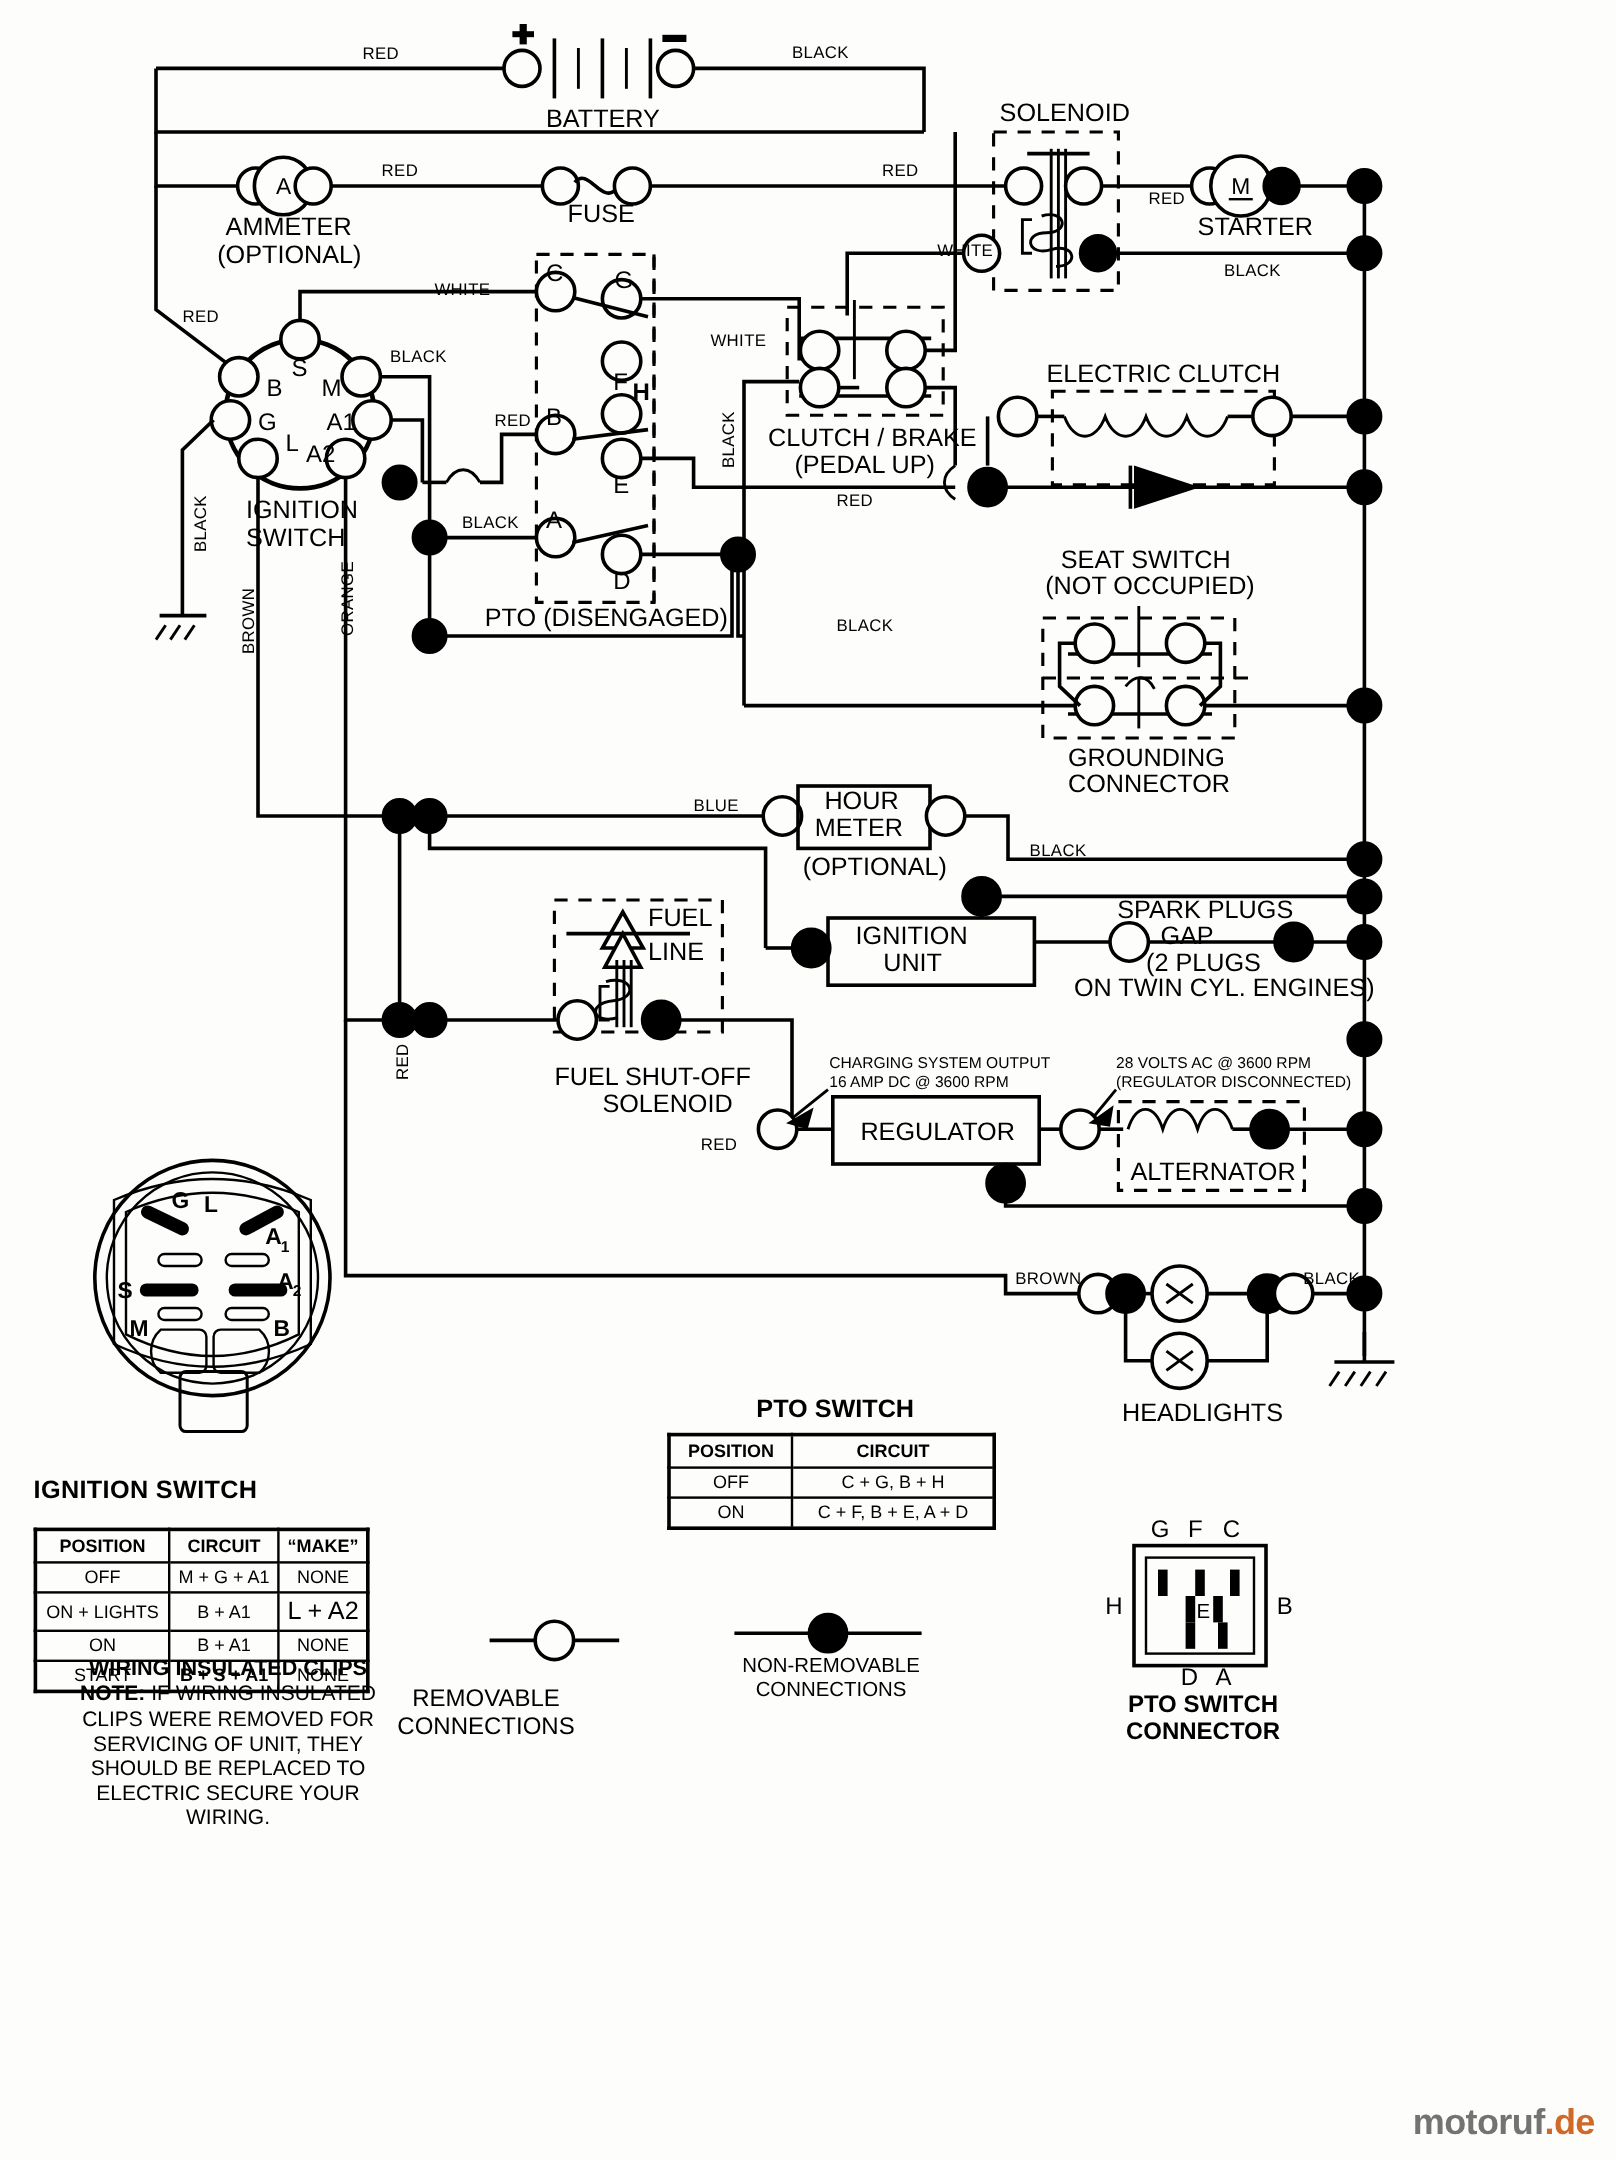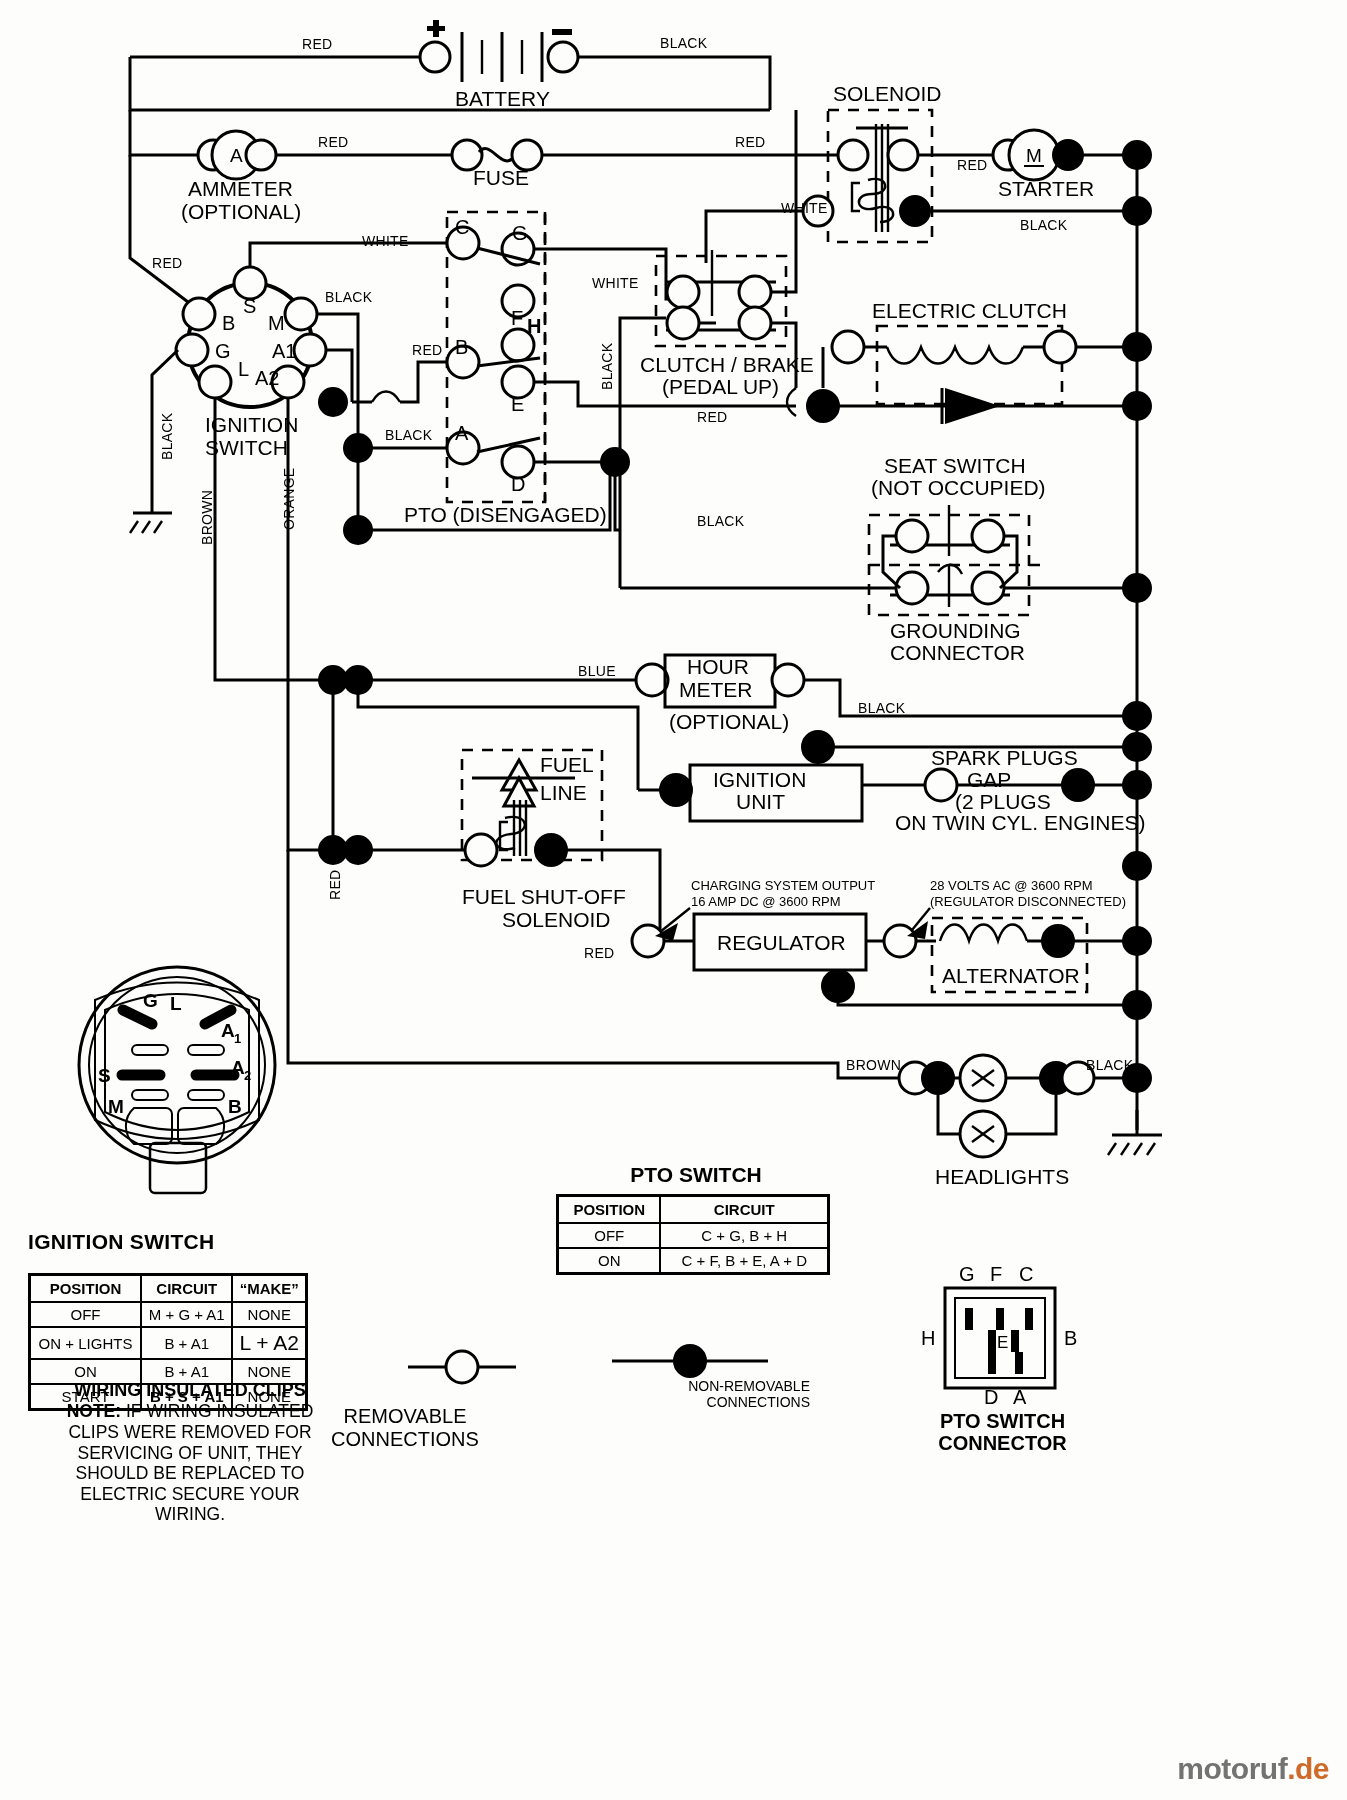--- a/index.html
+++ b/index.html
@@ -492,21 +492,21 @@
   </table>
 </div>
 
 <div style="position:absolute;left:0;top:1405px;width:320px;text-align:center;font-size:20px;">
   <div style="margin-left:290px;width:230px;text-align:center;">
     <div>REMOVABLE</div>
     <div>CONNECTIONS</div>
   </div>
 </div>
 
-<div style="position:absolute;left:575px;top:1378px;width:235px;text-align:right;font-size:14px;">
+<div style="position:absolute;left:575px;top:1378px;width:235px;text-align:center;font-size:17px;">
   <div>NON-REMOVABLE</div>
   <div>CONNECTIONS</div>
 </div>
 
 <div style="position:absolute;left:895px;top:1410px;width:215px;text-align:center;font-size:20px;font-weight:bold;line-height:1.12;">
   <div>PTO SWITCH</div>
   <div>CONNECTOR</div>
 </div>
 
 <div style="position:absolute;right:18px;bottom:14px;font-size:30px;letter-spacing:-.5px;">

